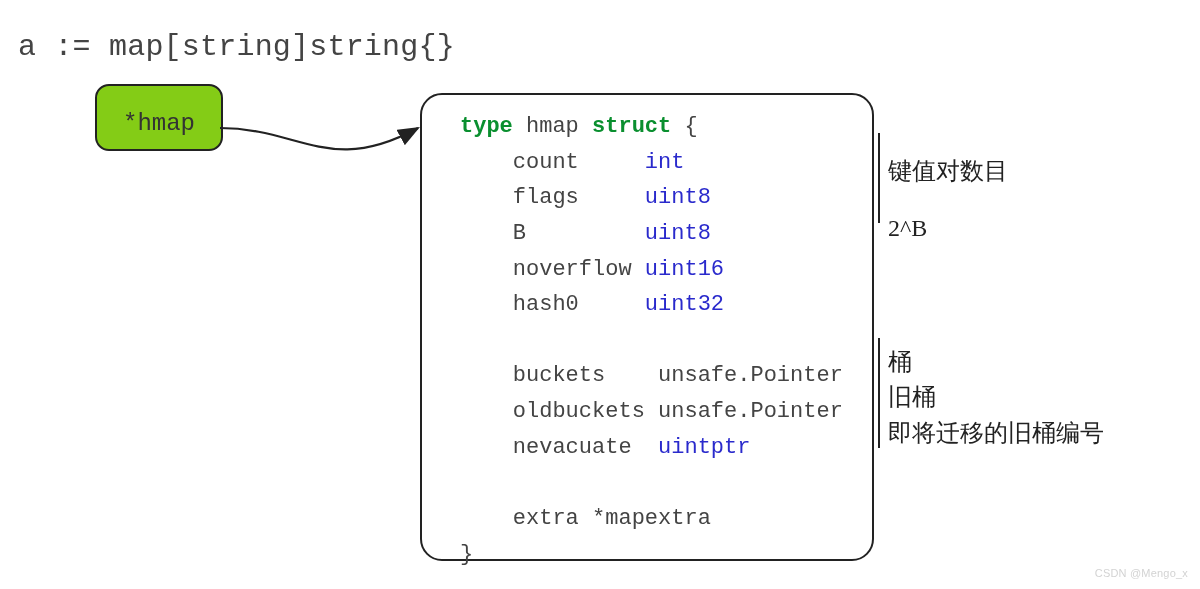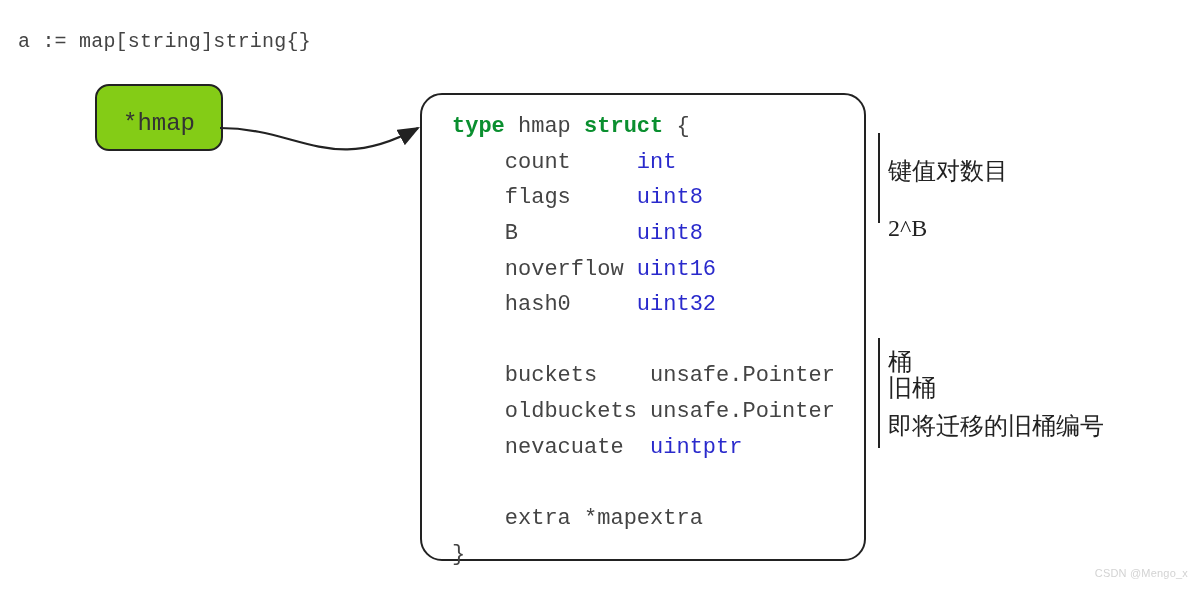--- a/index.html
+++ b/index.html
@@ -11,21 +11,21 @@
     font-family: "Courier New", Courier, monospace;
     font-size: 22px;
     color: #333;
     position: relative;
     overflow: hidden;
   }
   .decl {
     position: absolute;
     left: 18px;
     top: 30px;
-    font-size: 20px;
+    font-size: 30px;
     letter-spacing: 0.2px;
     color: #444;
   }
   .ptr-box {
     position: absolute;
     left: 95px;
     top: 84px;
     border: 2.5px solid #222;
     border-radius: 14px;
     padding: 24px 26px 12px 26px;
@@ -34,21 +34,21 @@
     background: #84cc16;
   }
   .struct-box {
     position: absolute;
     left: 420px;
     top: 93px;
     width: 438px;
     height: 450px;
     border: 2.5px solid #222;
     border-radius: 22px;
-    padding: 14px 0 0 4px;
+    padding: 14px 0 0 12px;
     background: #fff;
   }
   .code {
     font-family: "Courier New", Courier, monospace;
     white-space: pre;
     line-height: 1.62;
     font-size: 22px;
     color: #444;
     padding-left: 26px;
   }
@@ -125,17 +125,17 @@
 <span>}</span></div>
 </div>
 
 <div class="vbar" style="top:133px; height:90px;"></div>
 <div class="vbar" style="top:338px; height:110px;"></div>
 
 <div class="annotations">
   <div class="line" style="top:25px;">键值对数目</div>
   <div class="line" style="top:85px;text-align:right;">2^B</div>
   <div class="line" style="top:216px;">桶</div>
-  <div class="line" style="top:242px;">旧桶</div>
-  <div class="line" style="top:280px;">即将迁移的旧桶编号</div>
+  <div class="line" style="top:251px;">旧桶</div>
+  <div class="line" style="top:287px;">即将迁移的旧桶编号</div>
 </div>
 
 <div class="watermark">CSDN @Mengo_x</div>
 
 </body></html>

